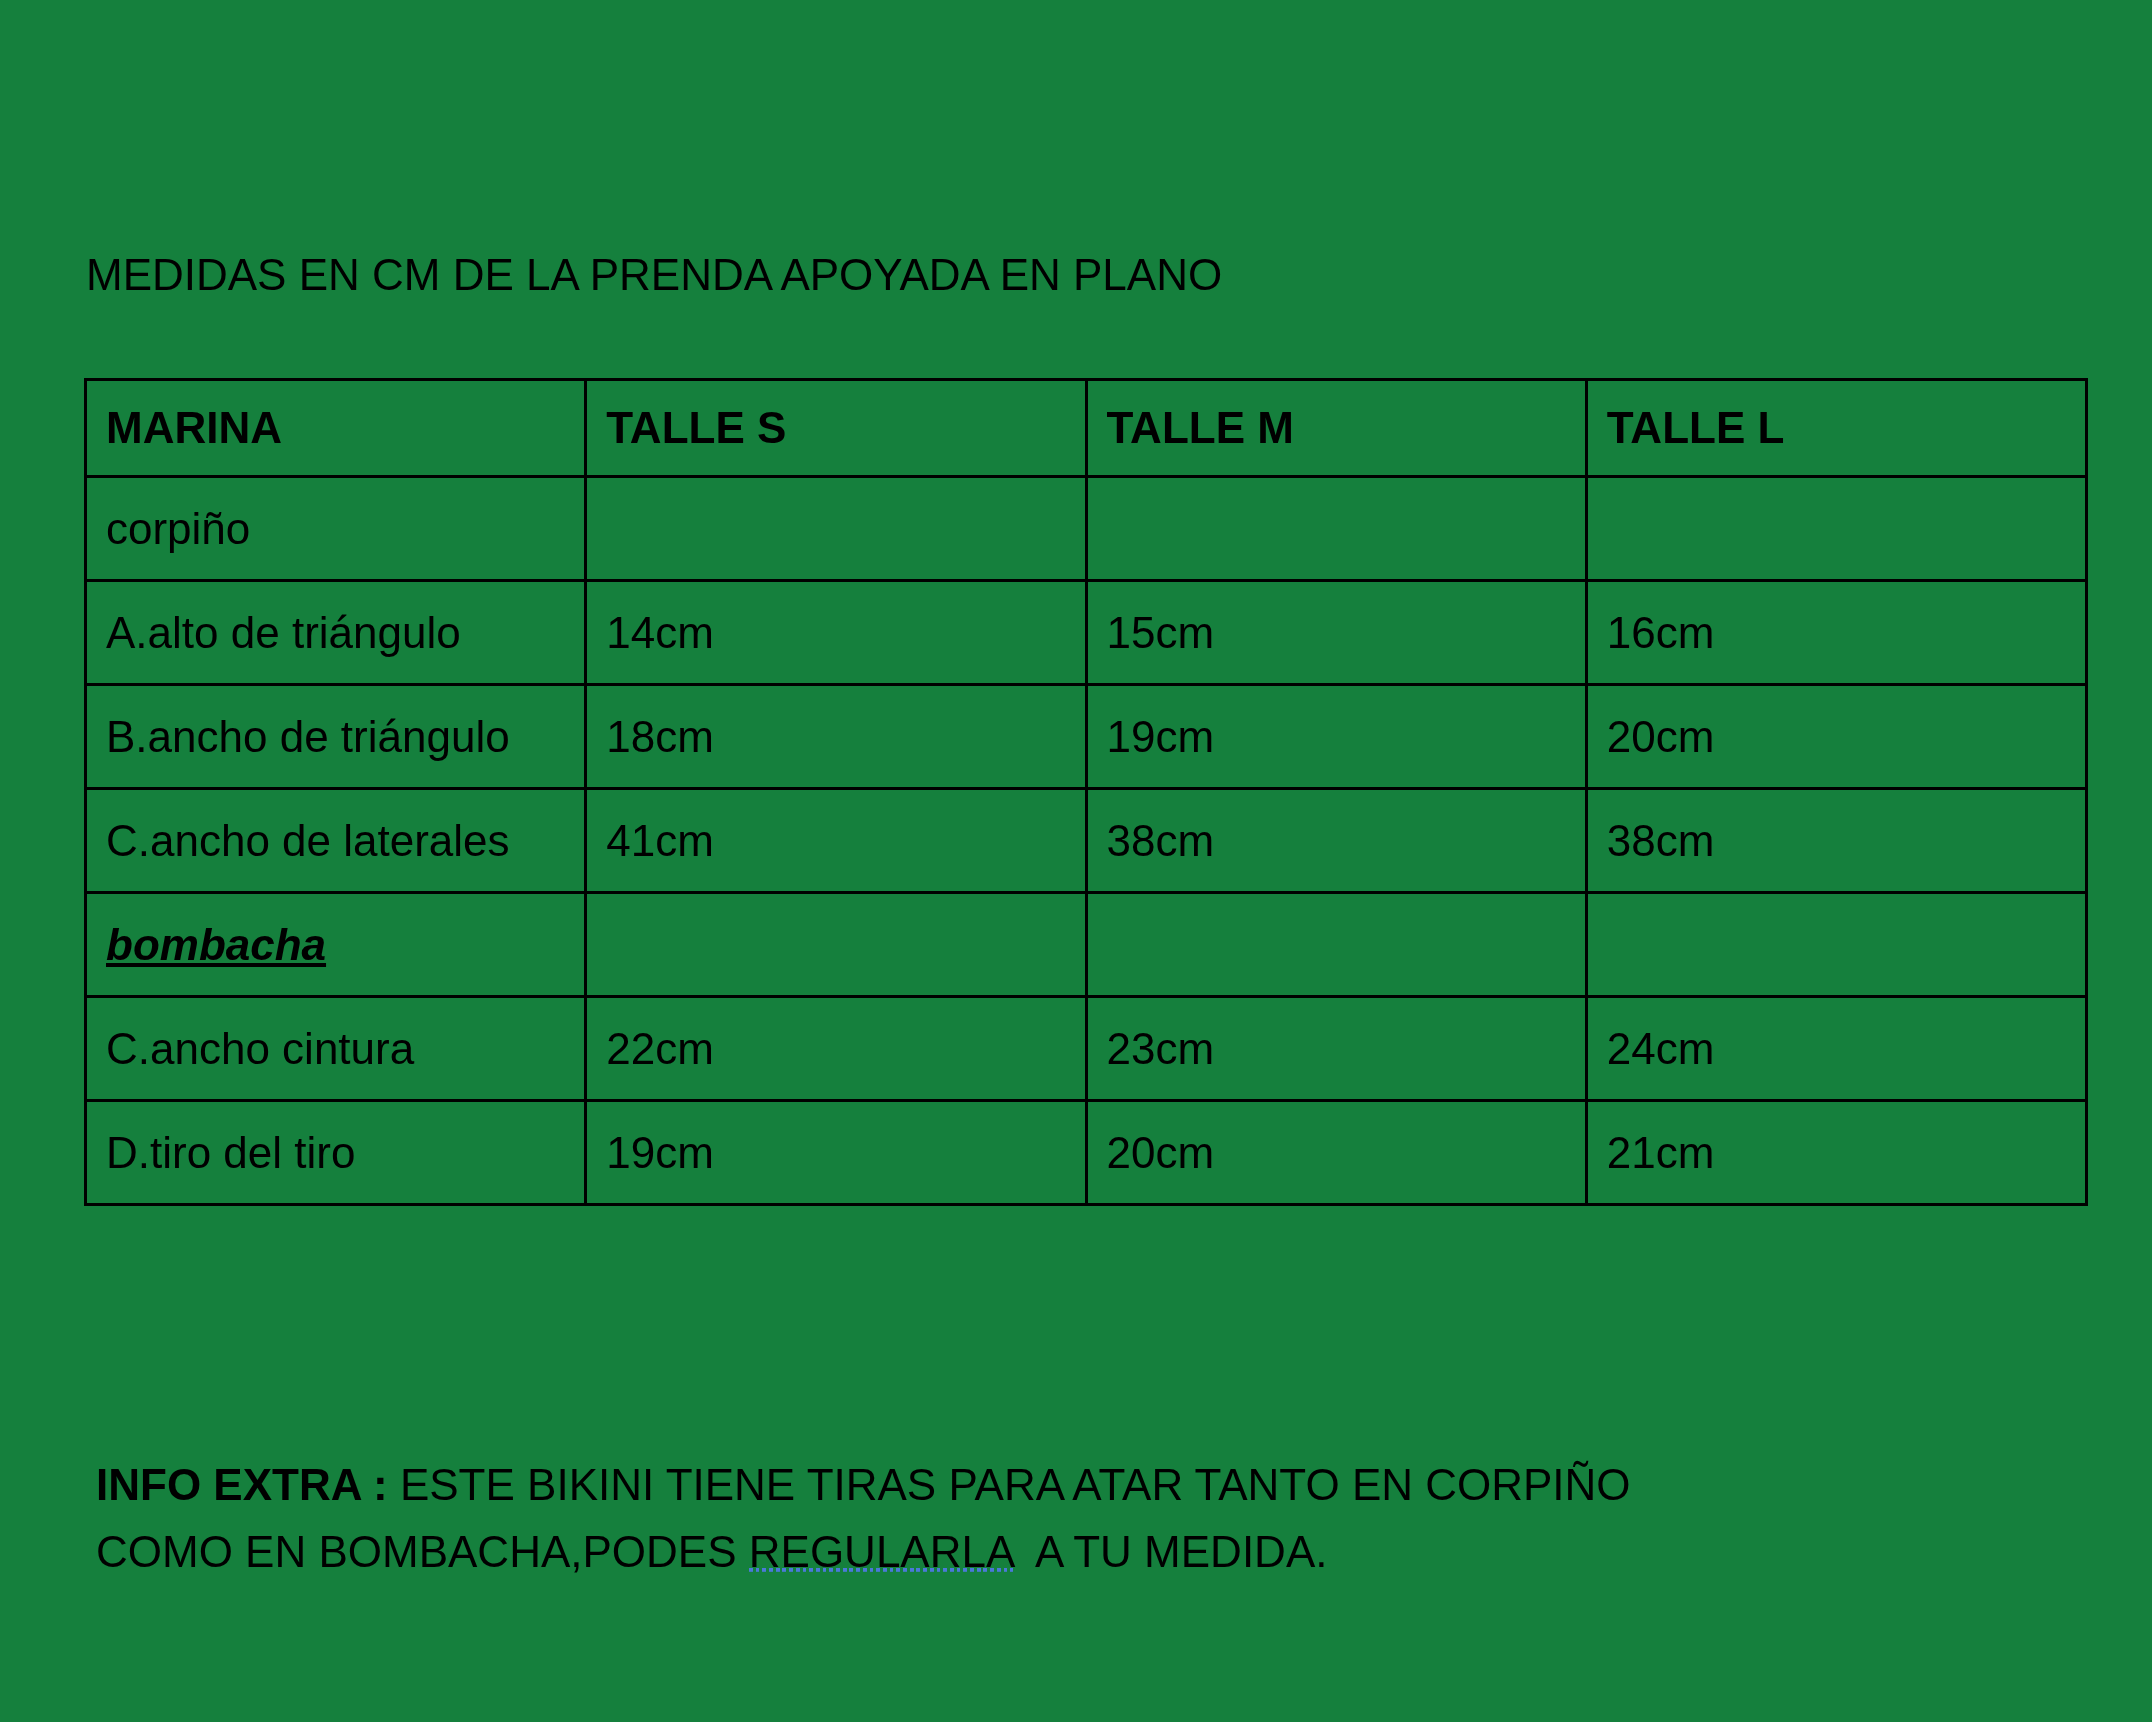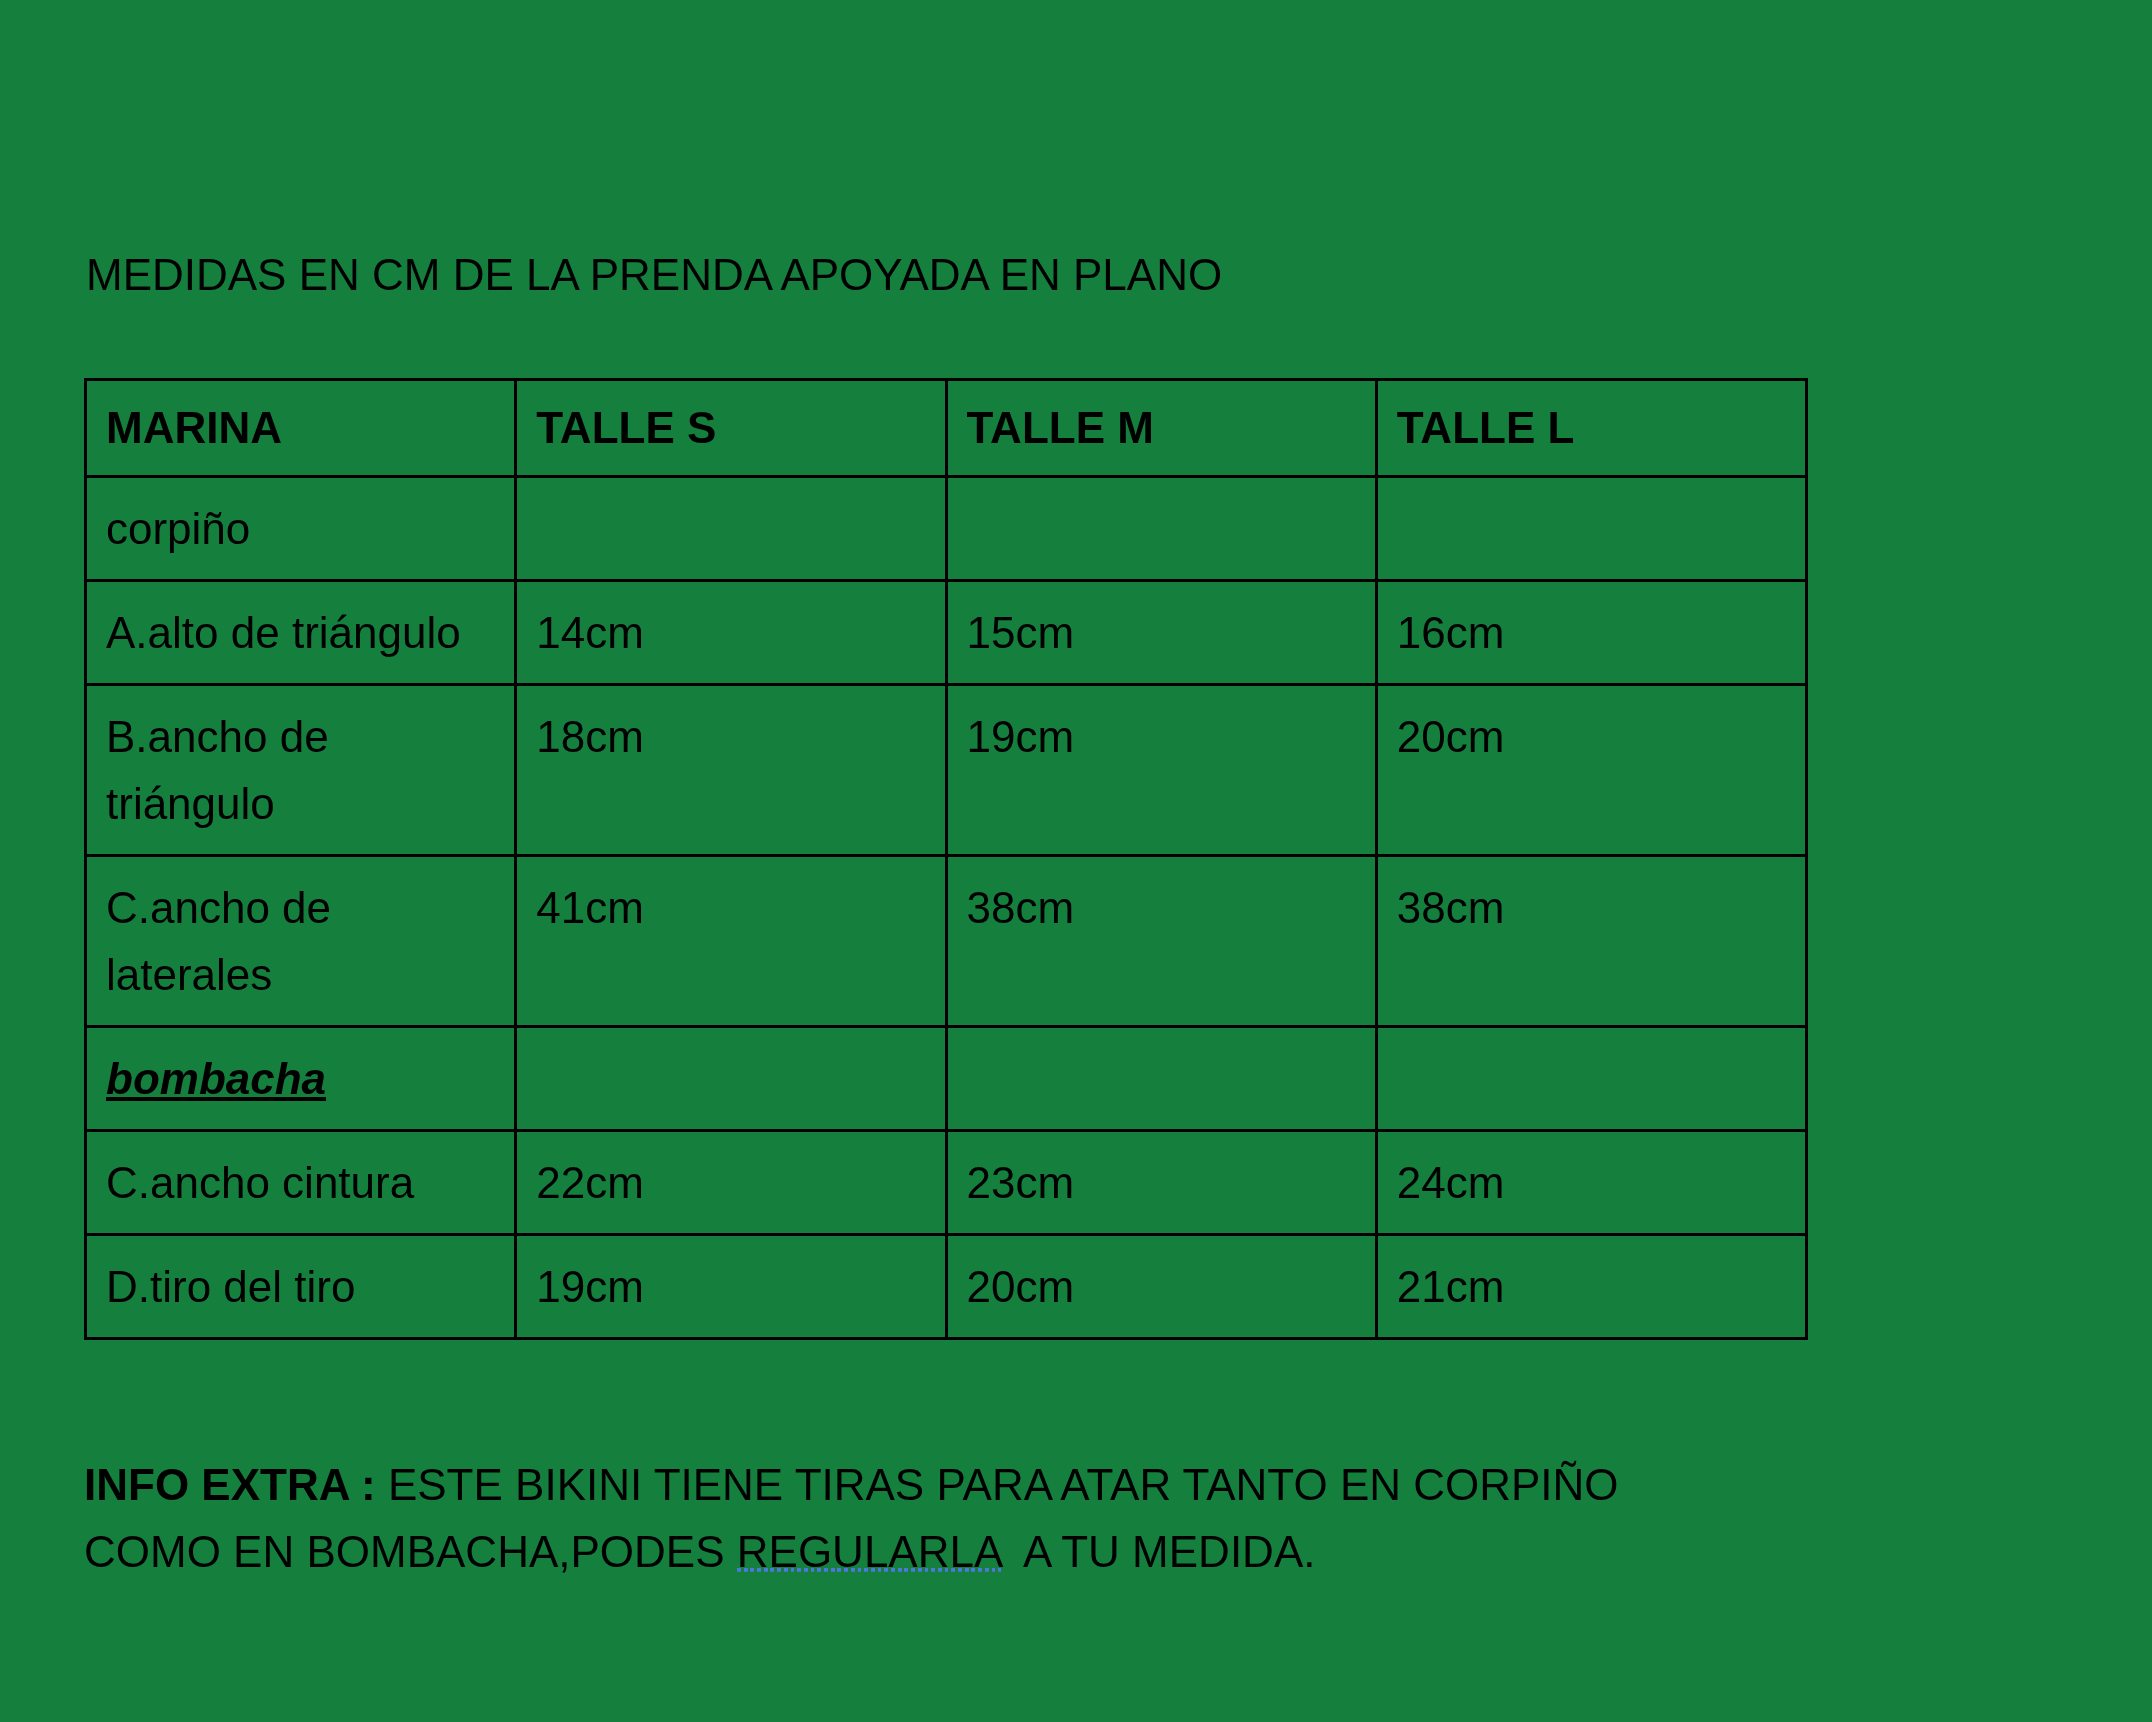--- a/index.html
+++ b/index.html
@@ -24,21 +24,21 @@
     top: 241px;
     font-size: 44px;
     line-height: 67px;
     white-space: nowrap;
     font-weight: 400;
   }
   table.measure-table {
     position: absolute;
     left: 84px;
     top: 378px;
-    width: 1724px;
+    width: 2004px;
     border-collapse: collapse;
     table-layout: fixed;
     border-radius: 28px;
   }
   .measure-table col { width: 25%; }
   .measure-table th, .measure-table td {
     border: 3.8px solid #000000;
     font-size: 44px;
     line-height: 67px;
     text-align: left;
@@ -58,21 +58,21 @@
   }
   .spellcheck {
     padding-bottom: 1.9px;
     background-image: repeating-linear-gradient(90deg, #4a79d9 0px, #4a79d9 3.8px, rgba(255,255,255,0) 3.8px, rgba(255,255,255,0) 6.7px);
     background-repeat: no-repeat;
     background-position: left bottom 5.7px;
     background-size: 100% 3.8px;
   }
   .info-block {
     position: absolute;
-    left: 84px;
+    left: 96px;
     top: 1451px;
     font-size: 44px;
     line-height: 67px;
   }
   .info-line {
     white-space: pre;
   }
   .bold { font-weight: 700; }
 </style>
 </head>

